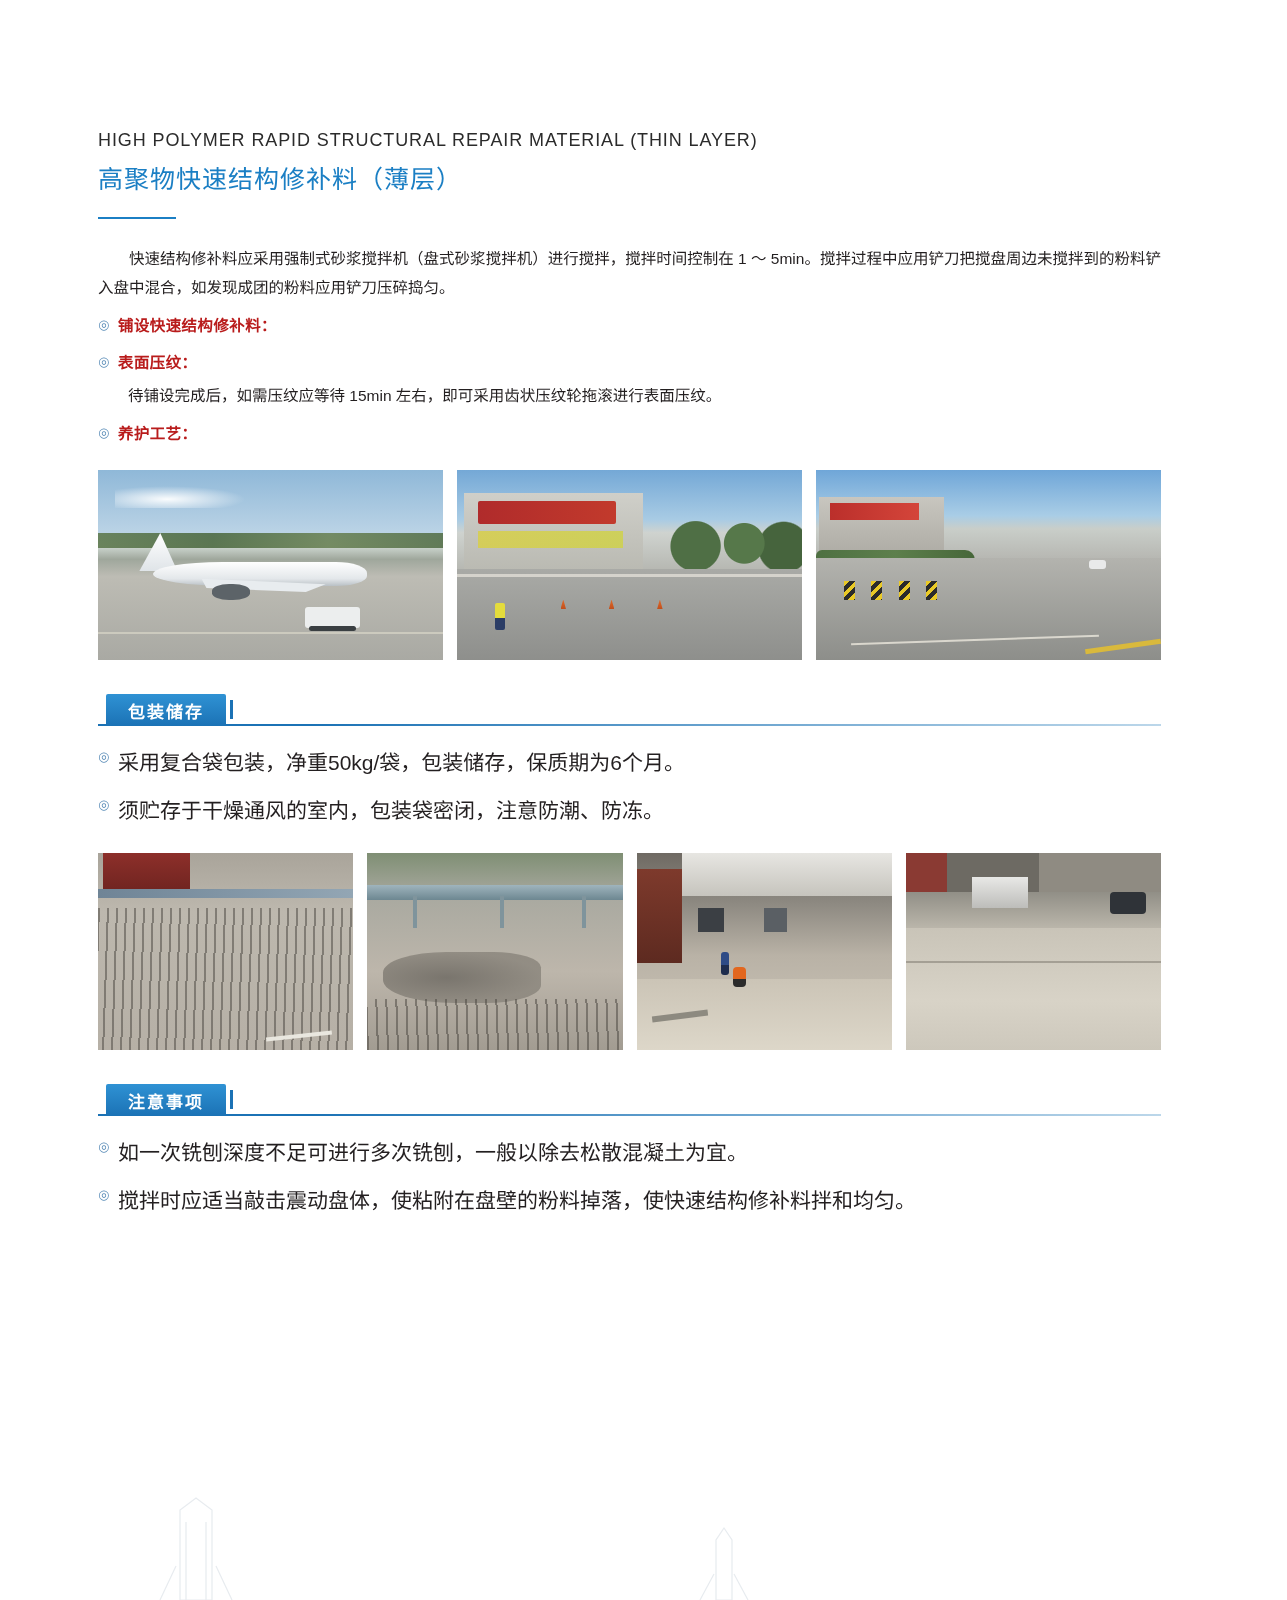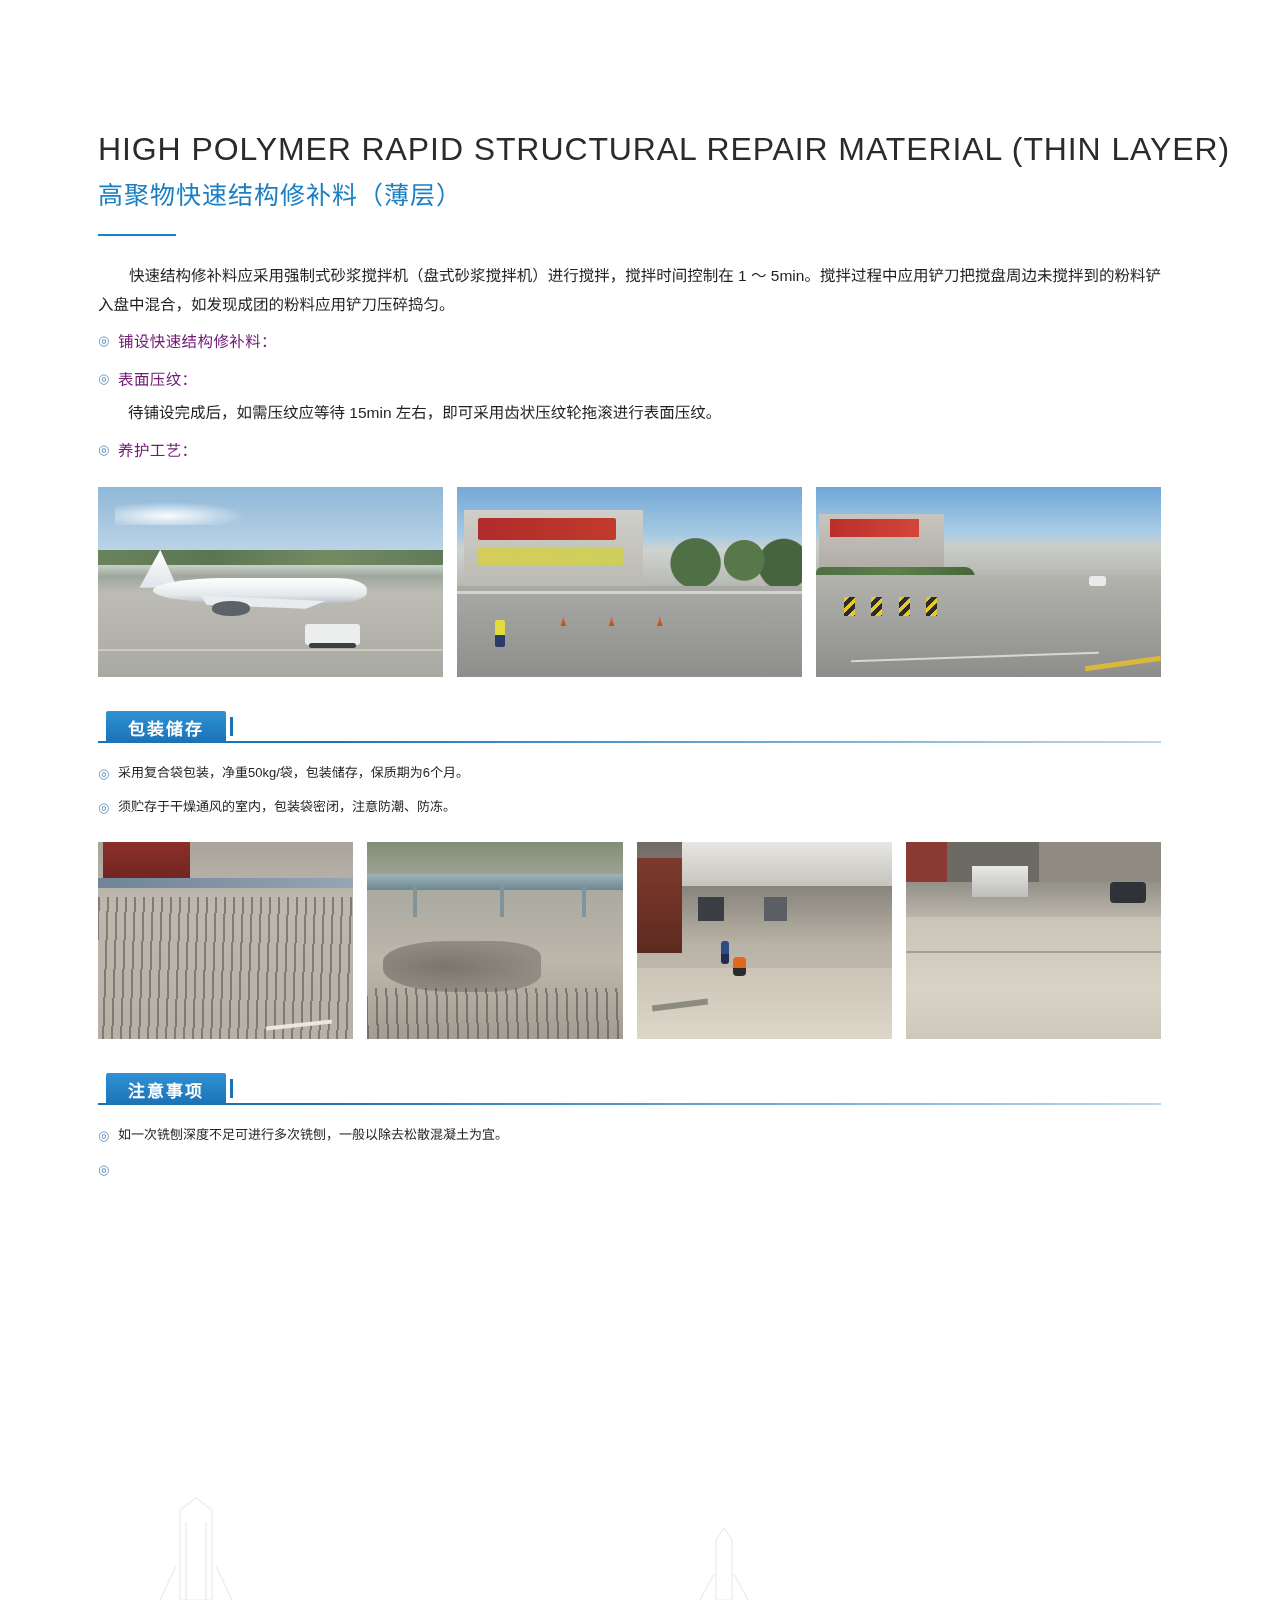--- a/index.html
+++ b/index.html
@@ -24,21 +24,21 @@
   }
   .content {
     position: absolute;
     left: 98px;
     top: 130px;
     width: 1063px;
   }
 
   
   .title-en {
-    font-size: 32px;
+    font-size: 18px;
     letter-spacing: 0.9px;
     color: #2b2b2b;
     font-weight: 400;
     line-height: 1.2;
     white-space: nowrap;
   }
   .title-cn {
     margin-top: 12px;
     font-size: 25px;
     letter-spacing: 1px;
@@ -71,33 +71,33 @@
     flex: 0 0 auto;
     width: 20px;
     font-size: 13px;
     line-height: 1.85;
     color: #5b8db8;
     padding-top: 1px;
   }
   .bullet-strong {
     font-size: 15.5px;
     line-height: 1.85;
-    font-weight: 400;
-    color: #701a75;
+    font-weight: 700;
+    color: #b91c1c;
     letter-spacing: 0.4px;
   }
   .sub-line {
     margin-top: 4px;
     margin-left: 30px;
     font-size: 15.5px;
     line-height: 1.85;
     color: #231f20;
   }
   .bullet-plain {
-    font-size: 13px;
+    font-size: 21px;
     line-height: 1.85;
     color: #231f20;
   }
 
   
   .section {
     margin-top: 34px;
   }
   .sec-head {
     position: relative;
@@ -503,20 +503,21 @@
         <div class="sec-underline"></div>
         <div class="sec-tab">注意事项</div>
       </div>
       <div class="sec-body">
         <div class="bullet-row" style="margin-top:6px;">
           <span class="bullet-mark">◎</span>
           <span class="bullet-plain">如一次铣刨深度不足可进行多次铣刨，一般以除去松散混凝土为宜。</span>
         </div>
         <div class="bullet-row">
           <span class="bullet-mark">◎</span>
+          <span class="bullet-plain">搅拌时应适当敲击震动盘体，使粘附在盘壁的粉料掉落，使快速结构修补料拌和均匀。</span>
         </div>
       </div>
     </div>
 
   </div>
 
   <svg class="wm" viewBox="0 0 1287 130" preserveAspectRatio="none">
     <g fill="none" stroke="#7d93a8" stroke-width="1.2">
       <path d="M180 130 L180 40 L196 28 L212 40 L212 130 Z"></path>
       <path d="M186 130 L186 52 M206 130 L206 52"></path>

